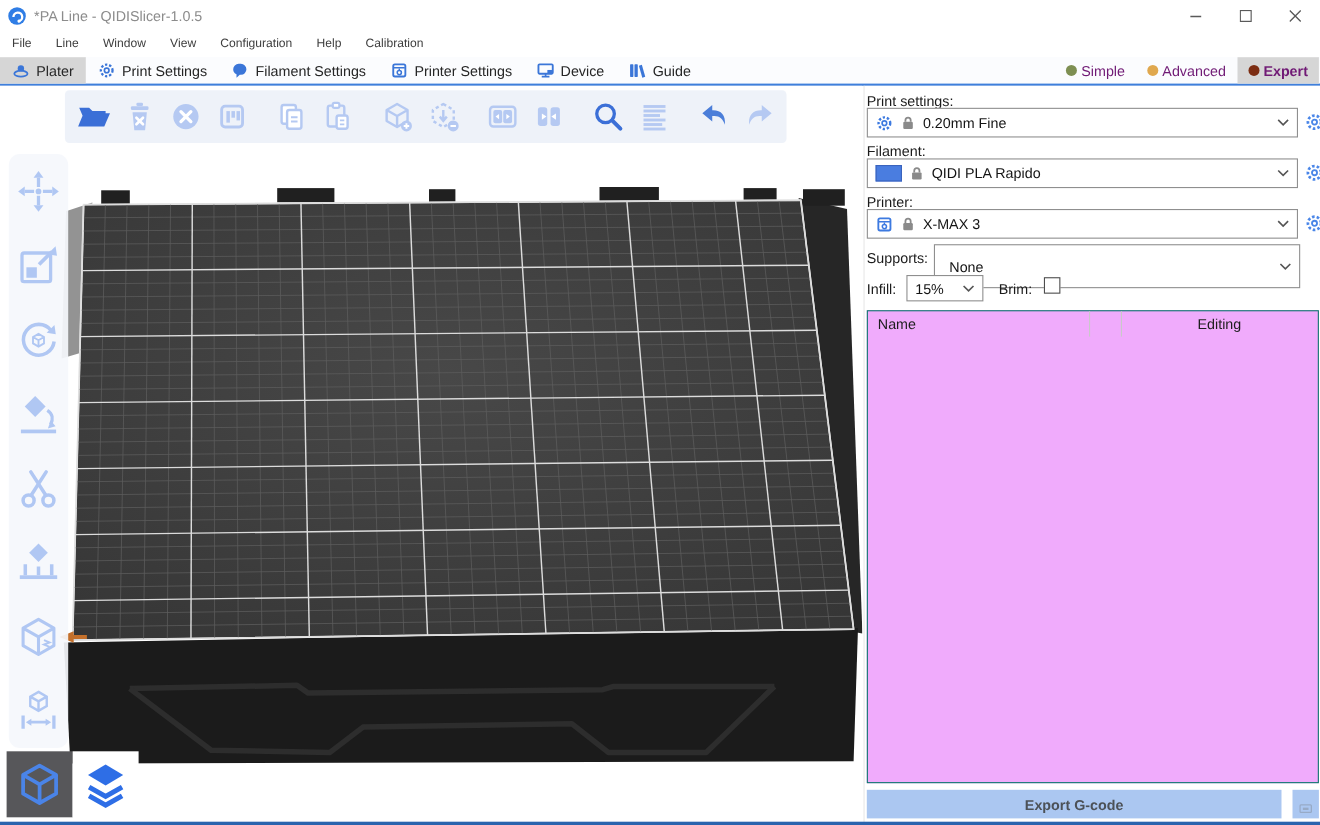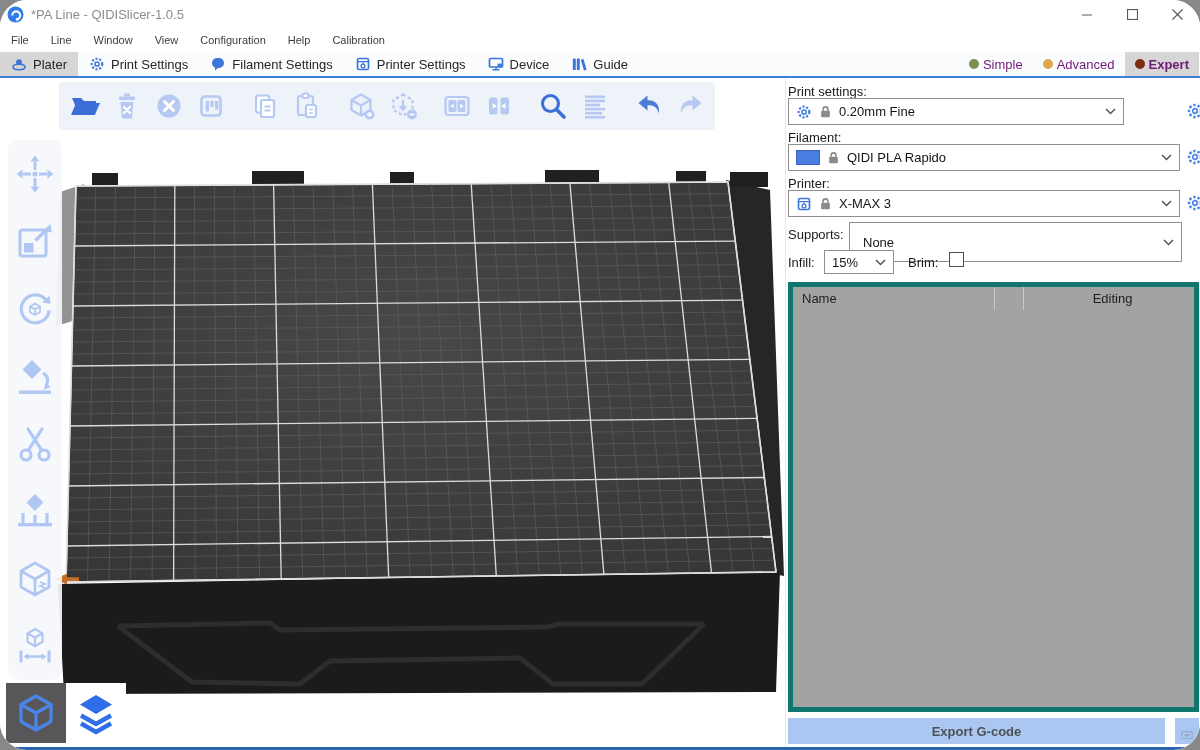--- a/index.html
+++ b/index.html
@@ -1,17 +1,17 @@
 <!DOCTYPE html>
 <html><head>
 <meta charset="utf-8">
 <style>
   html,body{margin:0;padding:0;background:#888;}
   #app{position:relative;width:1200px;height:750px;background:#fff;overflow:hidden;
-       font-family:"Liberation Sans",sans-serif;border-radius:27px;-webkit-font-smoothing:antialiased;}
+       font-family:"Liberation Sans",sans-serif;-webkit-font-smoothing:antialiased;}
   
   .titlebar{position:absolute;left:0;top:0;width:1200px;height:28px;background:#fff;display:flex;align-items:center;padding-left:7px;box-sizing:border-box;}
   .title-text{font-size:13px;color:#8c8c8c;margin-left:7px;}
   .win-controls{position:absolute;right:0;top:0;display:flex;height:28px;}
   .win-btn{width:45px;height:28px;display:flex;align-items:center;justify-content:center;}
   
   .menubar{position:absolute;left:0;top:28px;width:1200px;height:24px;display:flex;align-items:center;background:#fff;}
   .menu-item{padding:0 11px;font-size:11px;color:#3d3d3d;}
   
   .tabstrip{position:absolute;left:0;top:52px;width:1200px;height:24px;background:#fbfcfe;border-bottom:2px solid #3f7fdb;display:flex;align-items:stretch;box-sizing:content-box;text-align:center;}
@@ -32,21 +32,21 @@
   .view-btns{position:absolute;left:6px;top:605px;display:flex;}
   .view-btn{width:60px;height:60px;display:flex;align-items:center;justify-content:center;background:#fff;}
   .view-btn.active{background:#57575a;}
   
   .panel{position:absolute;left:785px;top:78px;width:415px;height:672px;background:#fff;border-left:1px solid #e8e8e8;box-sizing:border-box;font-size:13px;color:#1b1b1b;}
   .plabel{position:absolute;font-size:13px;color:#1b1b1b;white-space:nowrap;}
   .combo{position:absolute;background:#fff;border:1px solid #8f8f8f;display:flex;align-items:center;gap:7px;padding:0 7px;box-sizing:border-box;font-size:13px;color:#141414;}
   .combo .chev{margin-left:auto;flex:0 0 auto;}
   .swatch{width:24px;height:15px;border:1px solid #3a63bd;box-sizing:border-box;flex:0 0 auto;}
   .gearbtn{position:absolute;width:18px;height:18px;}
-  .objtable{position:absolute;left:2px;top:204px;width:411px;height:430px;border:5px solid #0f766e;background:#a3a3a3;box-sizing:border-box;}
+  .objtable{position:absolute;left:2px;top:204px;width:411px;height:430px;border:1px solid #0f766e;background:#f0abfc;box-sizing:border-box;}
   .objtable .th{position:absolute;top:4px;font-size:13px;color:#1e1e1e;}
   .colsep{position:absolute;top:0;width:1px;height:23px;background:#c9c9c9;}
   .export{position:absolute;left:2px;top:640px;width:377px;height:26px;background:#abc7f1;border:none;font-family:inherit;font-size:13px;font-weight:bold;color:#4c5157;display:flex;align-items:center;justify-content:center;}
   .export-mini{position:absolute;left:389px;top:640px;width:24px;height:26px;background:#abc7f1;border:none;display:flex;align-items:flex-end;justify-content:center;padding-bottom:3px;box-sizing:border-box;}
   .bottomline{position:absolute;left:0;top:747px;width:1200px;height:3px;background:#2a64ae;}
   input.brim{appearance:none;-webkit-appearance:none;width:15px;height:15px;border:1px solid #4d4d4d;background:#fff;margin:0;position:absolute;}
 </style>
 </head>
 <body>
 
@@ -397,21 +397,21 @@
             <path d="M22 4L38 13.5 22 23 6 13.5z" fill="#2e6ee6"></path>
             <path d="M7 24.5L22 33l15-8.5M7 32.5L22 41l15-8.5" stroke="#2e6ee6" stroke-width="4.5" fill="none"></path>
           </svg>
       </div>
     </div>
   </div>
 
   <div class="panel">
 
     <span class="plabel" style="left:2px;top:6px">Print settings:</span>
-    <div class="combo" style="left:2px;top:20px;width:336px;height:27px">
+    <div class="combo" style="left:2px;top:20px;width:392px;height:27px">
       <svg width="16" height="16" viewBox="0 0 16 16">
           <circle cx="8" cy="8" r="5.3" fill="none" stroke="#3d7ae0" stroke-width="2.2" stroke-dasharray="2.1 1.7"></circle>
           <circle cx="8" cy="8" r="2.1" fill="none" stroke="#3d7ae0" stroke-width="1.5"></circle>
         </svg>
       <svg width="13" height="13" viewBox="0 0 12 12">
           <rect x="2" y="5.3" width="8" height="6" rx="1" fill="#8a8a8a"></rect>
           <path d="M3.8 5.3V3.9a2.2 2.2 0 0 1 4.4 0v1.4" stroke="#8a8a8a" stroke-width="1.5" fill="none"></path>
         </svg>
       <span>0.20mm Fine</span>
       <svg class="chev" width="11" height="7">

